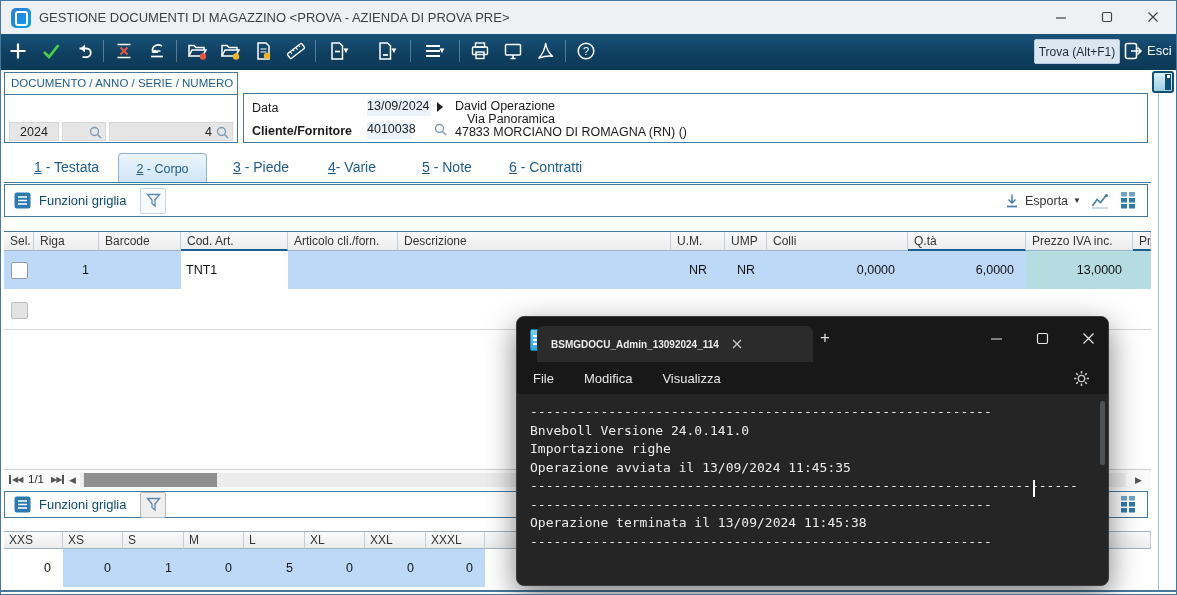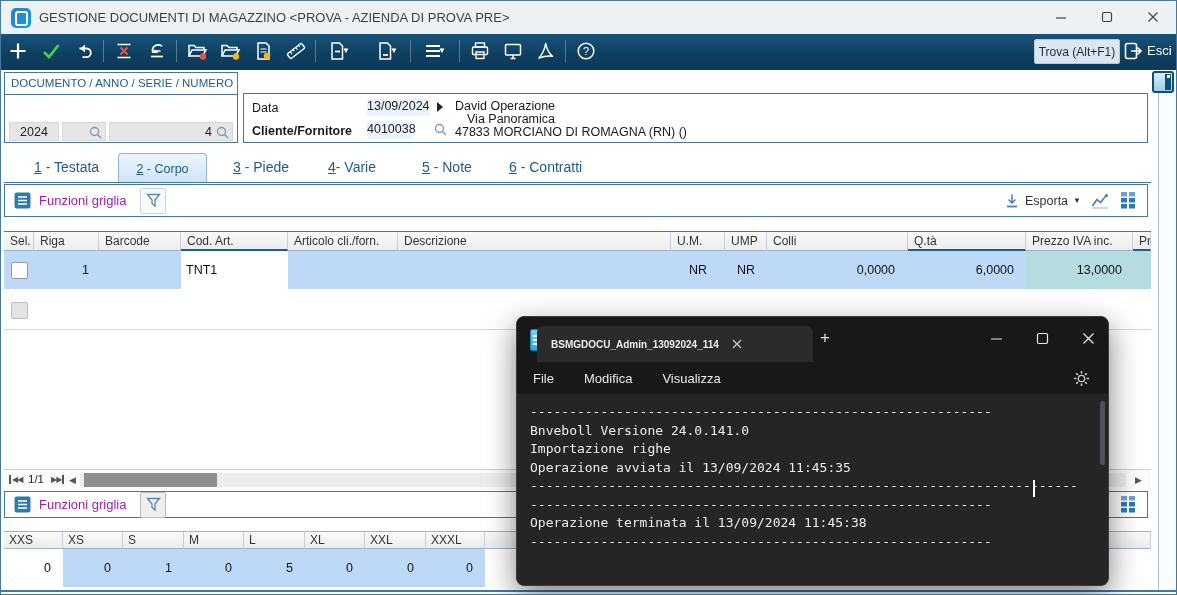--- a/index.html
+++ b/index.html
@@ -43,21 +43,21 @@
   .sideicon b{position:absolute;right:2px;top:2px;width:3px;height:3px;background:#fff;display:block;}
   
   .tab{top:158px;color:#1e5c8c;font-size:14px;white-space:nowrap;}
   .tabnum{text-decoration:underline;}
   .activetab{left:117px;top:152px;width:89px;height:30px;border:1px solid #8fb4d4;border-bottom:none;
              border-radius:4px 4px 0 0;background:linear-gradient(180deg,#ecf5fd,#cfe4f6);
              display:flex;align-items:center;justify-content:center;color:#1e5c8c;box-sizing:border-box;}
   .tabline{left:3px;top:181px;width:1147px;height:1px;background:#46789f;}
   
   .fgbox{left:3px;width:1144px;border:1px solid #46789f;box-sizing:border-box;background:#fff;display:flex;align-items:center;}
-  .fglabel{color:#a21caf;font-size:13px;margin-left:8px;}
+  .fglabel{color:#0c4a6e;font-size:13px;margin-left:8px;}
   .fbtn{width:24px;height:24px;display:flex;align-items:center;justify-content:center;border:1px solid #c8d6e4;border-radius:2px;background:#f6fafd;margin-left:14px;}
   .exporta{position:absolute;right:66px;display:flex;align-items:center;gap:5px;color:#333;font-size:12.5px;}
   
   .gridtop{left:3px;top:230px;width:1147px;height:1px;background:#46789f;}
   .ghead{top:231px;height:19px;background:linear-gradient(180deg,#fafafa,#ececec);
          border-right:1px solid #c3d0dc;border-bottom:1px solid #9fb3c6;box-sizing:border-box;
          line-height:18px;padding-left:6px;font-size:12px;color:#333;overflow:hidden;white-space:nowrap;}
   .ghead.u{border-bottom:2px solid #186094;}
   .cell{top:250px;height:38px;line-height:38px;font-size:12.5px;color:#111;white-space:nowrap;overflow:hidden;}
   .num{text-align:right;}

